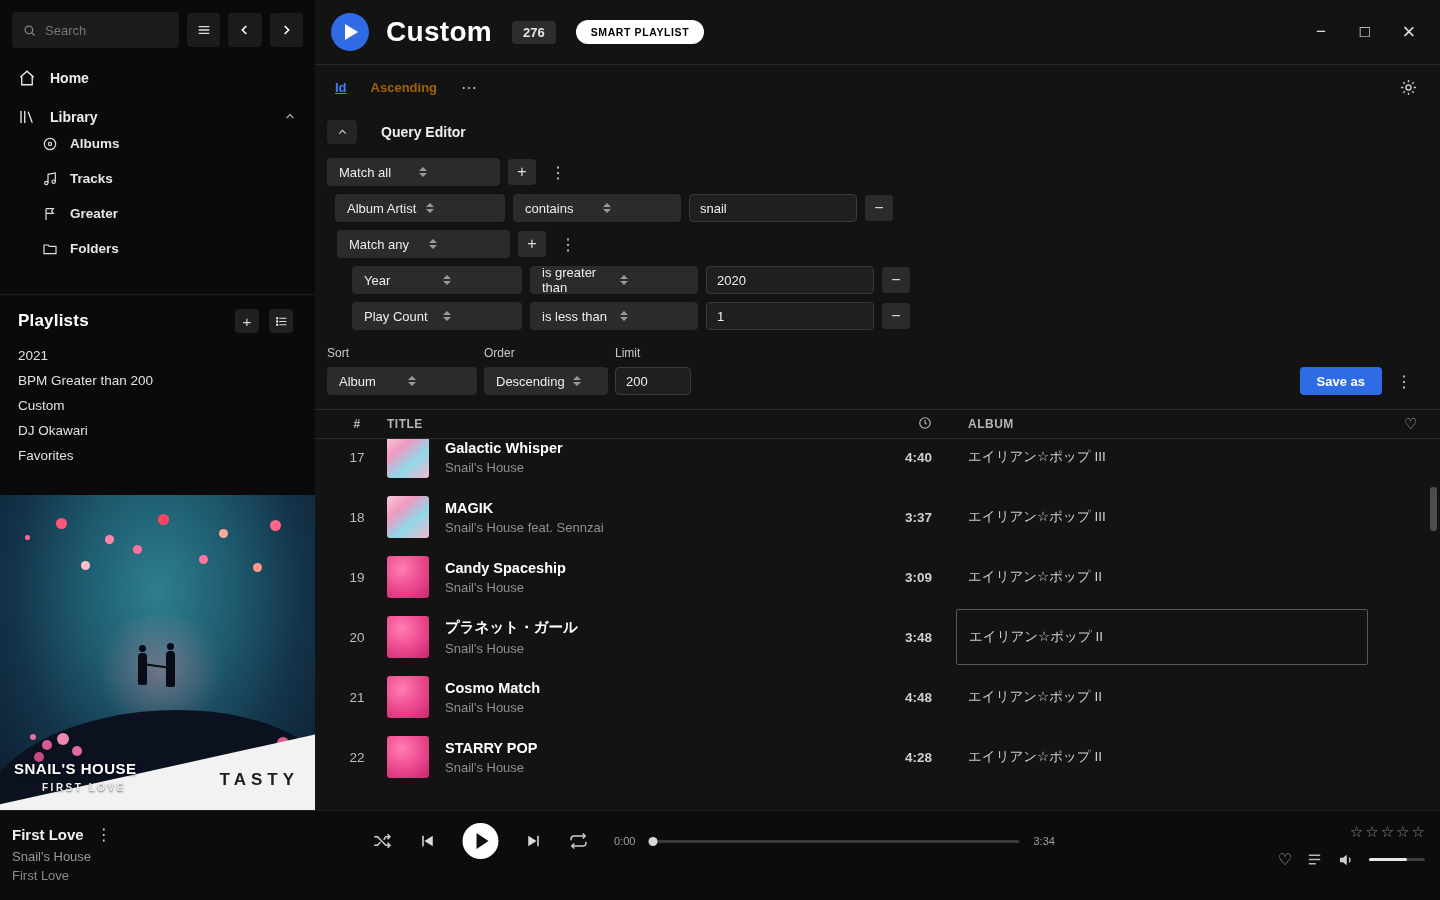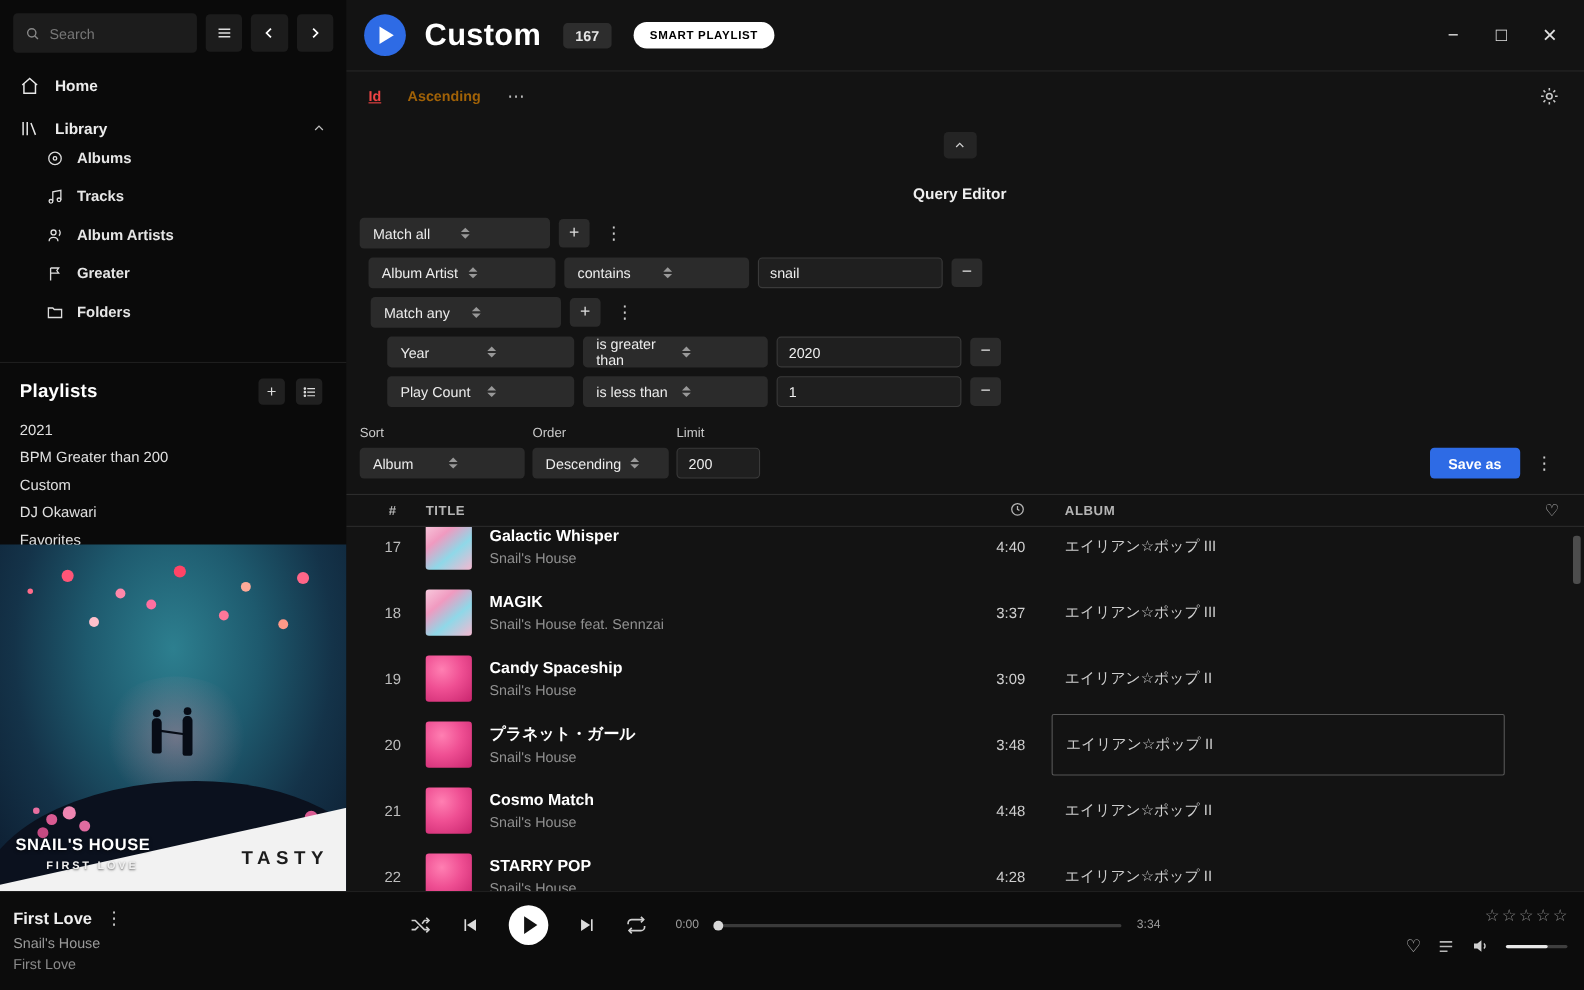--- a/index.html
+++ b/index.html
@@ -54,28 +54,28 @@
   .big-play { width:38px; height:38px; border-radius:50%; background:#2e6be5; border:none; cursor:pointer; display:flex; align-items:center; justify-content:center; }
   .big-play i { display:block; width:0; height:0; border-left:13px solid #fff; border-top:8px solid transparent; border-bottom:8px solid transparent; margin-left:3px; }
   .page-title { font-size:28px; font-weight:800; color:#fff; margin-left:17px; letter-spacing:.3px; }
   .count-badge { margin-left:20px; background:#2d2d2d; color:#e6e6e6; font-size:13px; font-weight:700; padding:4px 11px; border-radius:4px; }
   .smart-badge { margin-left:20px; background:#fff; color:#000; font-size:10.5px; font-weight:800; letter-spacing:.6px; padding:6px 15px; border-radius:12px; }
   .win-controls { margin-left:auto; display:flex; gap:14px; }
   .win-btn { width:30px; height:30px; background:transparent; border:none; color:#e0e0e0; font-size:17px; cursor:pointer; display:flex; align-items:center; justify-content:center; }
   .win-btn.close { font-size:22px; }
 
   .sort-row { display:flex; align-items:center; height:45px; padding:0 22px 0 20px; gap:24px; }
-  .sort-field { font-size:13px; font-weight:800; color:#ef4444; cursor:pointer;text-decoration:underline; }
+  .sort-field { font-size:13px; font-weight:800; color:#3b82f6; cursor:pointer;text-decoration:underline; }
   .sort-order { font-size:13px; font-weight:700; color:#a16207; cursor:pointer; }
   .more-btn { background:none; border:none; color:#bbb; font-size:16px; cursor:pointer; letter-spacing:1px; }
   .gear-btn { margin-left:auto; background:none; border:none; cursor:pointer; }
 
   
   .query-editor { padding:10px 22px 14px 12px; }
-  .qe-title-row { display:flex; align-items:center; gap:24px; margin-bottom:14px;flex-direction:column; }
+  .qe-title-row { display:flex; align-items:center; gap:24px; margin-bottom:14px; }
   .collapse-btn { width:30px; height:24px; background:#242424; border:none; border-radius:4px; display:flex; align-items:center; justify-content:center; cursor:pointer; }
   .qe-title { font-size:14px; font-weight:700; color:#f0f0f0; }
   .qe-row { display:flex; align-items:center; gap:8px; margin-bottom:8px; }
   .indent1 { margin-left:8px; }
   .indent2 { margin-left:10px; }
   .indent3 { margin-left:25px; }
   .select { height:28px; background:#2b2b2b; border-radius:4px; display:flex; align-items:center; padding:0 9px 0 12px; font-size:13px; color:#ececec; cursor:pointer; }
   .select span { flex:1; }
   .sel-arrows { display:flex; flex-direction:column; gap:2px; margin-left:8px; }
   .sel-arrows i { display:block; width:0; height:0; border-left:4px solid transparent; border-right:4px solid transparent; }
@@ -90,21 +90,21 @@
   .qe-label { font-size:12px; color:#c9c9c9; margin-bottom:7px; }
   .w-sort { width:150px; } .w-order { width:124px; }
   .limit-input { width:76px; height:28px; background:#1f1f1f; border:1px solid #3a3a3a; border-radius:4px; color:#eee; font-size:13px; padding:0 10px; outline:none; font-family:inherit; }
   .qe-right { margin-left:auto; display:flex; align-items:center; gap:8px; }
   .save-btn { height:28px; background:#2e6be5; color:#fff; border:none; border-radius:4px; font-size:13px; font-weight:700; padding:0 17px; cursor:pointer; font-family:inherit; }
 
   
   .thead { display:flex; align-items:center; height:30px; border-top:1px solid #2c2c2c; border-bottom:1px solid #2c2c2c; padding:0 22px 0 12px; color:#b5b5b5; font-size:12px; font-weight:700; letter-spacing:.5px; }
   .c-num { width:60px; text-align:center; }
   .c-main { flex:1; display:flex; align-items:center; gap:16px; }
-  .c-dur { width:70px; text-align:right; }
+  .c-dur { width:70px; text-align:right;font-weight:bold; }
   .c-alb { width:400px; margin-left:36px; }
   .c-fav { width:50px; text-align:right; }
   .thead .c-fav { font-size:15px; }
   .track-list { height:352px; overflow:hidden; }
   .track-list-inner { position:relative; top:-12px; }
   .trow { display:flex; align-items:center; height:60px; padding:0 22px 0 12px; cursor:pointer; }
   .trow .c-num { color:#bdbdbd; font-size:13.5px; }
   .thumb { width:42px; height:42px; border-radius:3px; flex:0 0 42px; }
   .art-a { background: linear-gradient(140deg,#f8c8dc 0%,#f09ac0 30%,#8fd8e8 62%,#f5b8d0 100%); }
   .art-b { background: radial-gradient(circle at 35% 30%, #ff7fb2 0%, #ef4f93 45%, #c9256e 100%); }
@@ -203,28 +203,20 @@
         <div class="nav-sub-item">
           <svg width="16" height="16" viewBox="0 0 24 24" fill="none" stroke="#ddd" stroke-width="1.8">
               <path d="M9 18V5l11-2v13"></path>
               <circle cx="6.5" cy="18" r="2.5"></circle>
               <circle cx="17.5" cy="16" r="2.5"></circle>
             </svg>
           <span>Tracks</span>
         </div>
         <div class="nav-sub-item">
           <svg width="16" height="16" viewBox="0 0 24 24" fill="none" stroke="#ddd" stroke-width="1.8">
-              <circle cx="10" cy="8" r="3.4"></circle>
-              <path d="M4 20c0-3.4 2.7-5.4 6-5.4s6 2 6 5.4"></path>
-              <path d="M17.5 4.5a6.5 6.5 0 010 8"></path>
-            </svg>
-          <span>Album Artists</span>
-        </div>
-        <div class="nav-sub-item">
-          <svg width="16" height="16" viewBox="0 0 24 24" fill="none" stroke="#ddd" stroke-width="1.8">
               <path d="M6 21V4"></path>
               <path d="M6 4h11l-2.5 3.5L17 11H6"></path>
             </svg>
           <span>Greater</span>
         </div>
         <div class="nav-sub-item">
           <svg width="16" height="16" viewBox="0 0 24 24" fill="none" stroke="#ddd" stroke-width="1.8">
               <path d="M3 6h6l2 2h10v11H3z"></path>
             </svg>
           <span>Folders</span>
@@ -268,21 +260,21 @@
       <div class="art-label">TASTY</div>
     </div>
   </aside>
 
   <main class="main">
     <header class="main-header">
       <button class="big-play">
           <i></i>
         </button>
       <h1 class="page-title">Custom</h1>
-      <span class="count-badge">167</span>
+      <span class="count-badge">276</span>
       <span class="smart-badge">SMART PLAYLIST</span>
       <div class="win-controls">
         <button class="win-btn">−</button>
         <button class="win-btn">□</button>
         <button class="win-btn close">×</button>
       </div>
     </header>
 
     <div class="sort-row">
       <span class="sort-field">Id</span>

